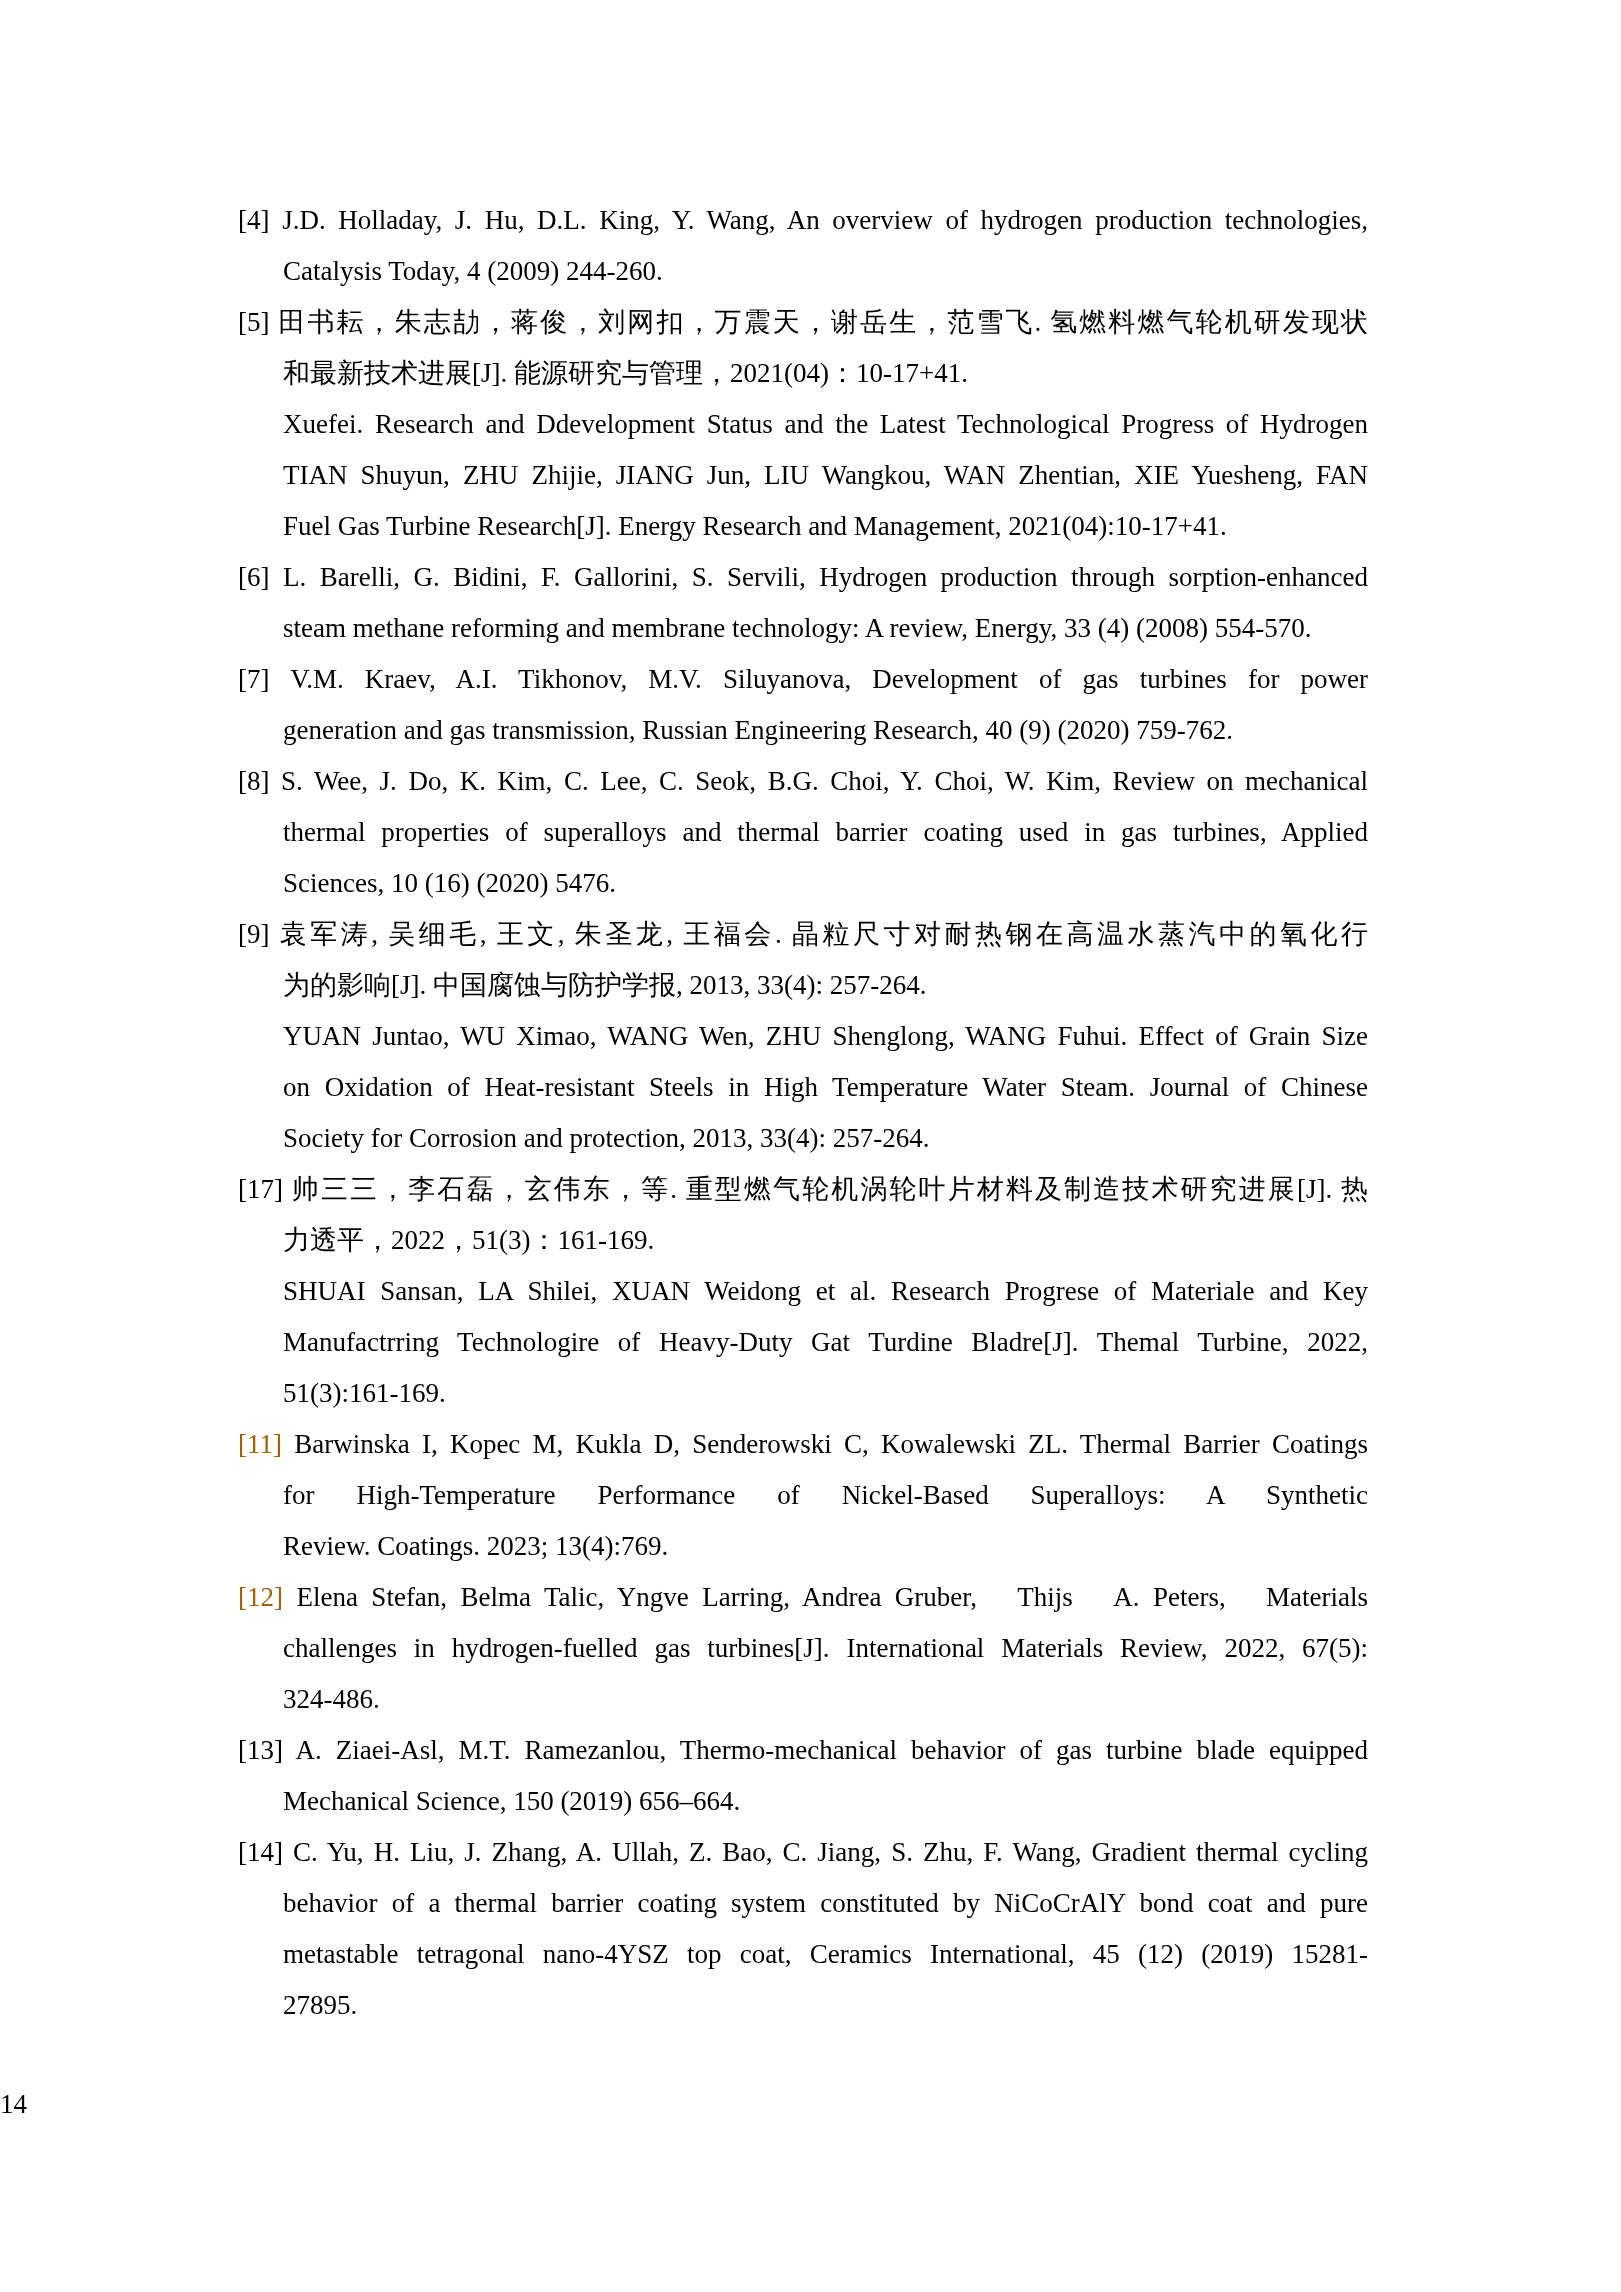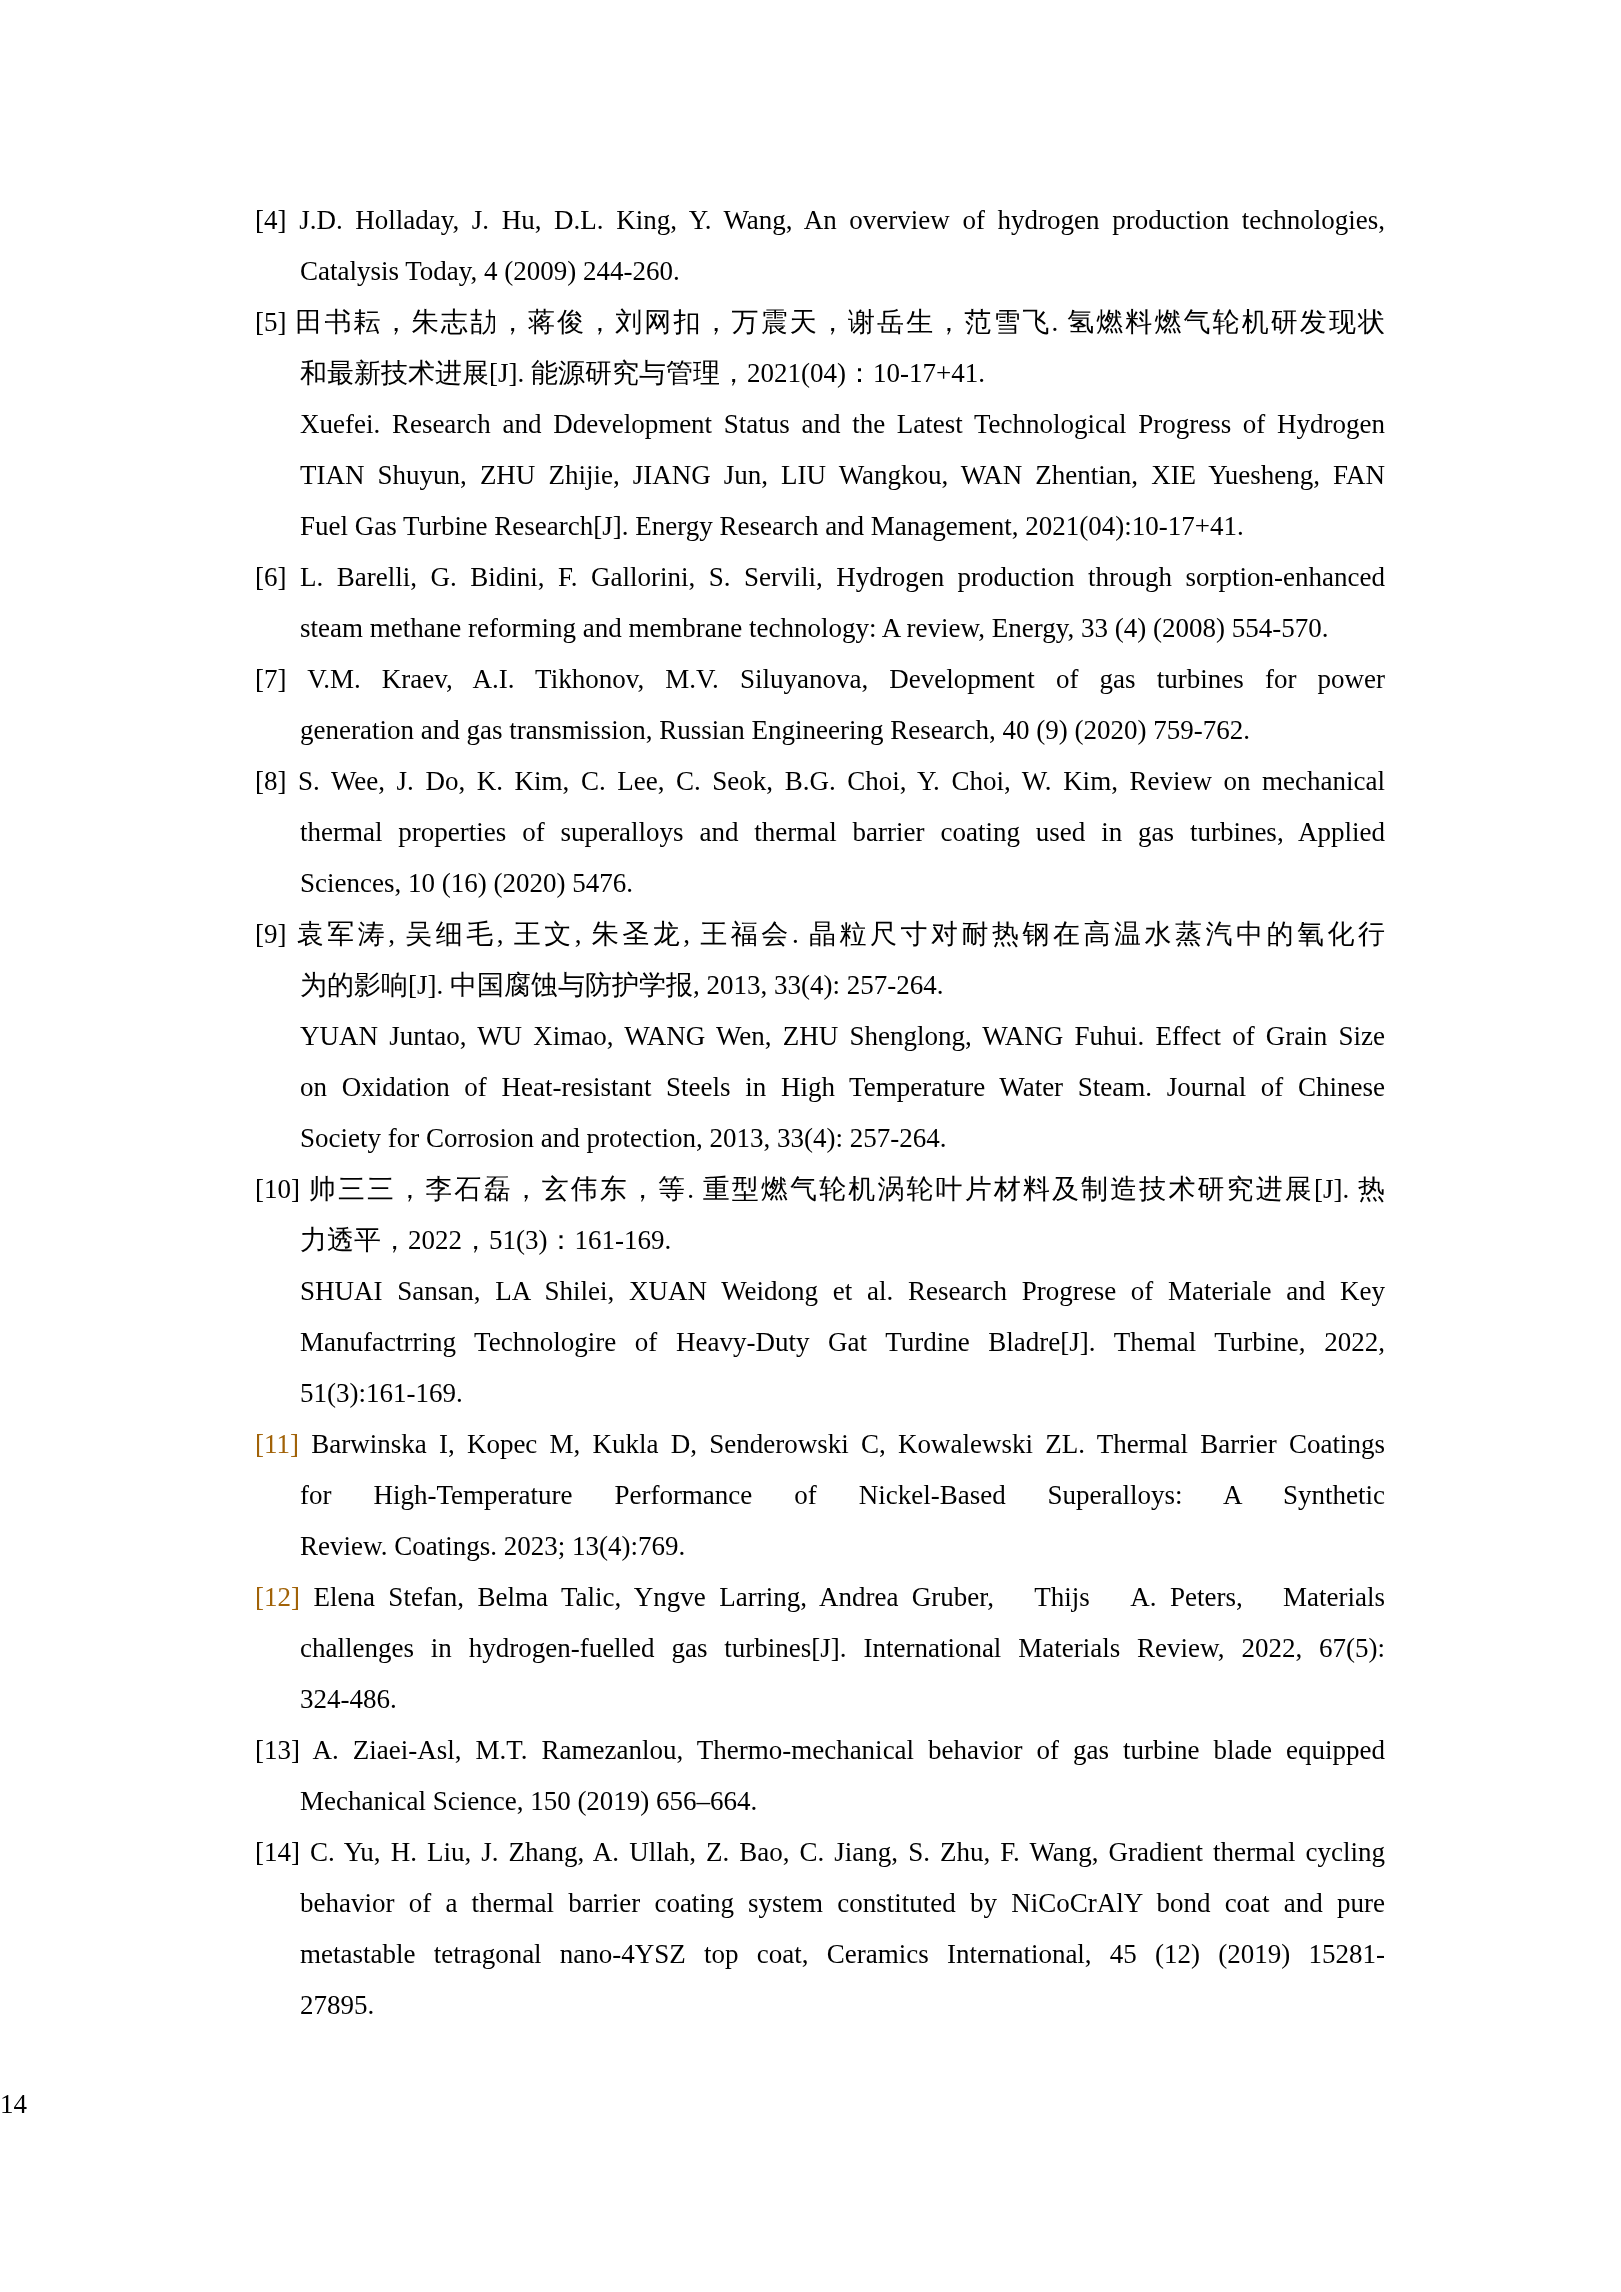--- a/index.html
+++ b/index.html
@@ -6,21 +6,21 @@
   body {
     width: 1621px; height: 2293px;
     background: #ffffff;
     font-family: "Liberation Serif", "DejaVu Serif", serif;
     color: #000000;
     position: relative;
   }
   .page { position: absolute; inset: 0; }
   .refs {
     position: absolute;
-    left: 255px; top: 195px;
+    left: 238px; top: 195px;
     width: 1130px;
     font-size: 27px;
   }
   .ref { margin: 0; padding: 0; }
   .ln {
     line-height: 51px;
     height: 51px;
     overflow: hidden;
     text-align: justify;
     text-align-last: left;
@@ -76,21 +76,21 @@
 
     <div class="ref">
       <div class="ln j"><span class="ref-label">[9]</span> <span>袁军涛, 吴细毛, 王文, 朱圣龙, 王福会. 晶粒尺寸对耐热钢在高温水蒸汽中的氧化行</span></div>
       <div class="ln cont">为的影响[J]. 中国腐蚀与防护学报, 2013, 33(4): 257-264.</div>
       <div class="ln cont j">YUAN Juntao, WU Ximao, WANG Wen, ZHU Shenglong, WANG Fuhui. Effect of Grain Size</div>
       <div class="ln cont j">on Oxidation of Heat-resistant Steels in High Temperature Water Steam. Journal of Chinese</div>
       <div class="ln cont">Society for Corrosion and protection, 2013, 33(4): 257-264.</div>
     </div>
 
     <div class="ref">
-      <div class="ln j"><span class="ref-label">[10]</span> <span>帅三三，李石磊，玄伟东，等. 重型燃气轮机涡轮叶片材料及制造技术研究进展[J]. 热</span></div>
+      <div class="ln j"><span class="ref-label">[17]</span> <span>帅三三，李石磊，玄伟东，等. 重型燃气轮机涡轮叶片材料及制造技术研究进展[J]. 热</span></div>
       <div class="ln cont">力透平，2022，51(3)：161-169.</div>
       <div class="ln cont j">SHUAI Sansan, LA Shilei, XUAN Weidong et al. Research Progrese of Materiale and Key</div>
       <div class="ln cont j">Manufactrring Technologire of Heavy-Duty Gat Turdine Bladre[J]. Themal Turbine, 2022,</div>
       <div class="ln cont">51(3):161-169.</div>
     </div>
 
     <div class="ref">
       <div class="ln j"><span class="ref-label blue">[11]</span> <span>Barwinska I, Kopec M, Kukla D, Senderowski C, Kowalewski ZL. Thermal Barrier Coatings</span></div>
       <div class="ln cont j">for High-Temperature Performance of Nickel-Based Superalloys: A Synthetic</div>
       <div class="ln cont"><span>Review. </span><span class="jrnl-italic">Coatings</span><span>. 2023; 13(4):769.</span></div>

